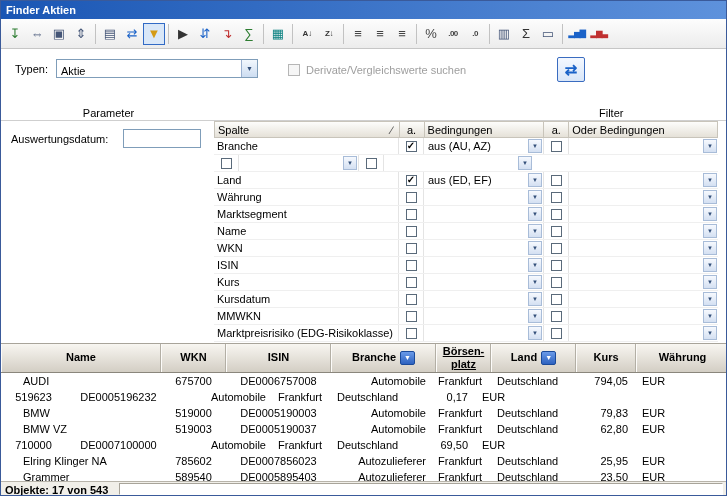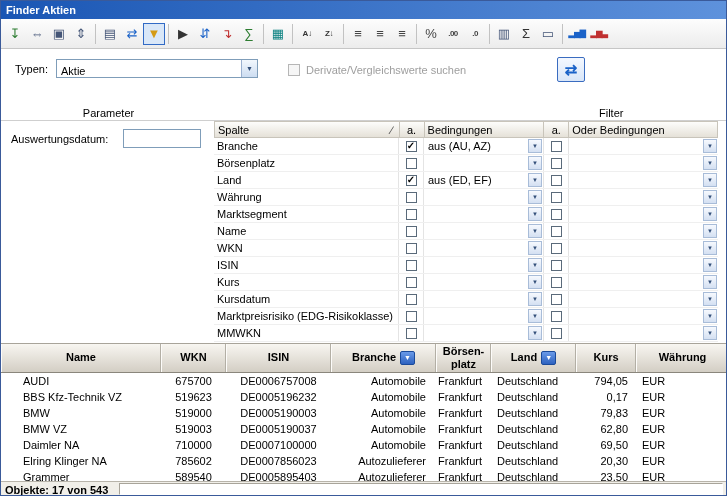--- a/index.html
+++ b/index.html
@@ -77,21 +77,21 @@
   .fcb { width:11px; height:11px; min-width:11px; border:1px solid #5a6a7a; background:#fff;
     display:flex; align-items:center; justify-content:center; font-size:10px; font-weight:bold; line-height:1; }
 
   
   .rheader { position:absolute; top:342px; left:0; width:727px; height:30px; display:flex;
     background:linear-gradient(#f8f6f1,#d3cec4); border-top:1px solid #a8a49a; border-bottom:1px solid #8a867c;
     font-weight:bold; }
   .rh { display:flex; align-items:center; justify-content:center; text-align:center;
     border-right:1px solid #b3afa5; border-left:1px solid #fdfcfa; line-height:1.2; }
   .rh-name { width:160px; } .rh-wkn { width:65px; } .rh-isin { width:105px; }
-  .rh-branche { width:105px; } .rh-boersenplatz { width:55px; }
+  .rh-branche { width:105px; } .rh-boersenplatz { width:55px;text-decoration:underline; }
   .rh-land { width:85px; } .rh-kurs { width:60px; } .rh-waehrung { width:92px; border-right:none; }
   .hdr-filter-btn { width:15px; height:14px; min-width:15px; margin-left:4px; border-radius:2px;
     background:linear-gradient(#6a9ae8,#2d62c0); border:1px solid #1a4a9a; color:#fff; font-size:7px;
     display:flex; align-items:center; justify-content:center; }
   .rbody { position:absolute; top:372px; left:0; width:727px; height:108px; overflow:hidden; background:#fff; }
   .rrow { display:flex; height:16px; align-items:center; }
   .rc { overflow:hidden; white-space:nowrap; }
   .rc-name { width:160px; padding-left:22px; }
   .rc-wkn { width:65px; text-align:center; }
   .rc-isin { width:105px; text-align:center; }
@@ -258,21 +258,20 @@
     <div class="fr-a">
       <span class="fcb cb2"></span>
     </div>
     <div class="fr-combo fr-oder">
       <span class="combo-text"></span>
       <span class="combo-btn2">▼</span>
     </div>
   </div>
 
   <div class="frow">
-    <div class="fr-spalte">Börsenplatz</div>
     <div class="fr-a">
       <span class="fcb cb1"></span>
     </div>
     <div class="fr-combo fr-bed">
       <span class="combo-text"></span>
       <span class="combo-btn2">▼</span>
     </div>
     <div class="fr-a">
       <span class="fcb cb2"></span>
     </div>
@@ -420,39 +419,39 @@
     <div class="fr-a">
       <span class="fcb cb2"></span>
     </div>
     <div class="fr-combo fr-oder">
       <span class="combo-text"></span>
       <span class="combo-btn2">▼</span>
     </div>
   </div>
 
   <div class="frow">
+    <div class="fr-spalte">MMWKN</div>
+    <div class="fr-a">
+      <span class="fcb cb1"></span>
+    </div>
+    <div class="fr-combo fr-bed">
+      <span class="combo-text"></span>
+      <span class="combo-btn2">▼</span>
+    </div>
+    <div class="fr-a">
+      <span class="fcb cb2"></span>
+    </div>
+    <div class="fr-combo fr-oder">
+      <span class="combo-text"></span>
+      <span class="combo-btn2">▼</span>
+    </div>
+  </div>
+
+  <div class="frow">
     <div class="fr-spalte">Marktpreisrisiko (EDG-Risikoklasse)</div>
-    <div class="fr-a">
-      <span class="fcb cb1"></span>
-    </div>
-    <div class="fr-combo fr-bed">
-      <span class="combo-text"></span>
-      <span class="combo-btn2">▼</span>
-    </div>
-    <div class="fr-a">
-      <span class="fcb cb2"></span>
-    </div>
-    <div class="fr-combo fr-oder">
-      <span class="combo-text"></span>
-      <span class="combo-btn2">▼</span>
-    </div>
-  </div>
-
-  <div class="frow">
-    <div class="fr-spalte">MMWKN</div>
     <div class="fr-a">
       <span class="fcb cb1"></span>
     </div>
     <div class="fr-combo fr-bed">
       <span class="combo-text"></span>
       <span class="combo-btn2">▼</span>
     </div>
     <div class="fr-a">
       <span class="fcb cb2"></span>
     </div>
@@ -499,21 +498,20 @@
     <div class="rc rc-wkn">675700</div>
     <div class="rc rc-isin">DE0006757008</div>
     <div class="rc rc-branche">Automobile</div>
     <div class="rc rc-boersenplatz">Frankfurt</div>
     <div class="rc rc-land">Deutschland</div>
     <div class="rc rc-kurs">794,05</div>
     <div class="rc rc-waehrung">EUR</div>
   </div>
 
   <div class="rrow">
-    <div class="rc rc-name">BBS Kfz-Technik VZ</div>
     <div class="rc rc-wkn">519623</div>
     <div class="rc rc-isin">DE0005196232</div>
     <div class="rc rc-branche">Automobile</div>
     <div class="rc rc-boersenplatz">Frankfurt</div>
     <div class="rc rc-land">Deutschland</div>
     <div class="rc rc-kurs">0,17</div>
     <div class="rc rc-waehrung">EUR</div>
   </div>
 
   <div class="rrow">
@@ -532,38 +530,37 @@
     <div class="rc rc-wkn">519003</div>
     <div class="rc rc-isin">DE0005190037</div>
     <div class="rc rc-branche">Automobile</div>
     <div class="rc rc-boersenplatz">Frankfurt</div>
     <div class="rc rc-land">Deutschland</div>
     <div class="rc rc-kurs">62,80</div>
     <div class="rc rc-waehrung">EUR</div>
   </div>
 
   <div class="rrow">
-    <div class="rc rc-name">Daimler NA</div>
     <div class="rc rc-wkn">710000</div>
     <div class="rc rc-isin">DE0007100000</div>
     <div class="rc rc-branche">Automobile</div>
     <div class="rc rc-boersenplatz">Frankfurt</div>
     <div class="rc rc-land">Deutschland</div>
     <div class="rc rc-kurs">69,50</div>
     <div class="rc rc-waehrung">EUR</div>
   </div>
 
   <div class="rrow">
     <div class="rc rc-name">Elring Klinger NA</div>
     <div class="rc rc-wkn">785602</div>
     <div class="rc rc-isin">DE0007856023</div>
     <div class="rc rc-branche">Autozulieferer</div>
     <div class="rc rc-boersenplatz">Frankfurt</div>
     <div class="rc rc-land">Deutschland</div>
-    <div class="rc rc-kurs">20,30</div>
+    <div class="rc rc-kurs">25,95</div>
     <div class="rc rc-waehrung">EUR</div>
   </div>
 
   <div class="rrow">
     <div class="rc rc-name">Grammer</div>
     <div class="rc rc-wkn">589540</div>
     <div class="rc rc-isin">DE0005895403</div>
     <div class="rc rc-branche">Autozulieferer</div>
     <div class="rc rc-boersenplatz">Frankfurt</div>
     <div class="rc rc-land">Deutschland</div>

